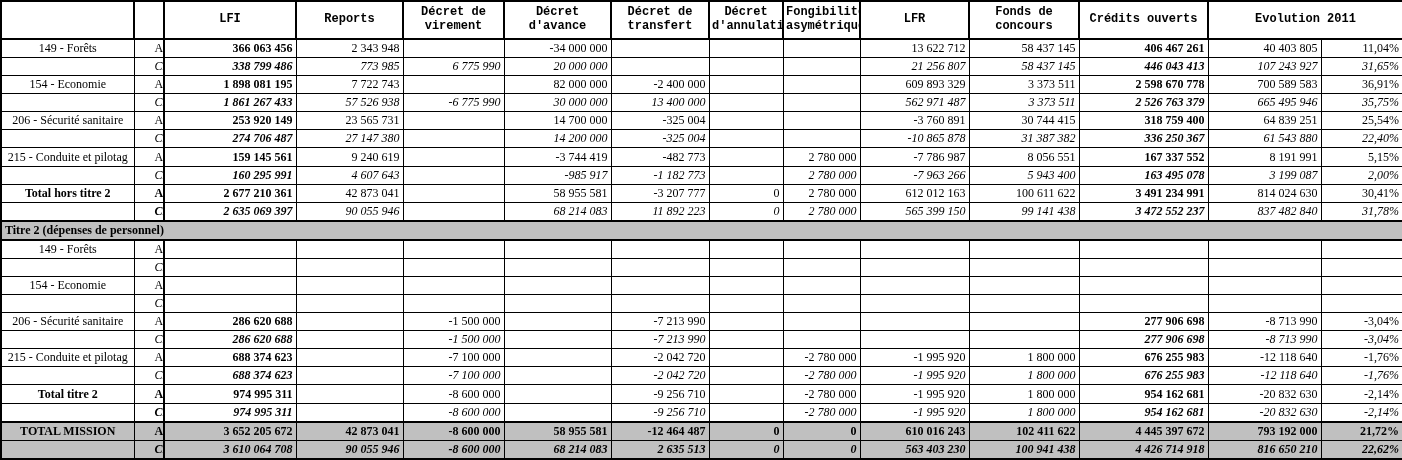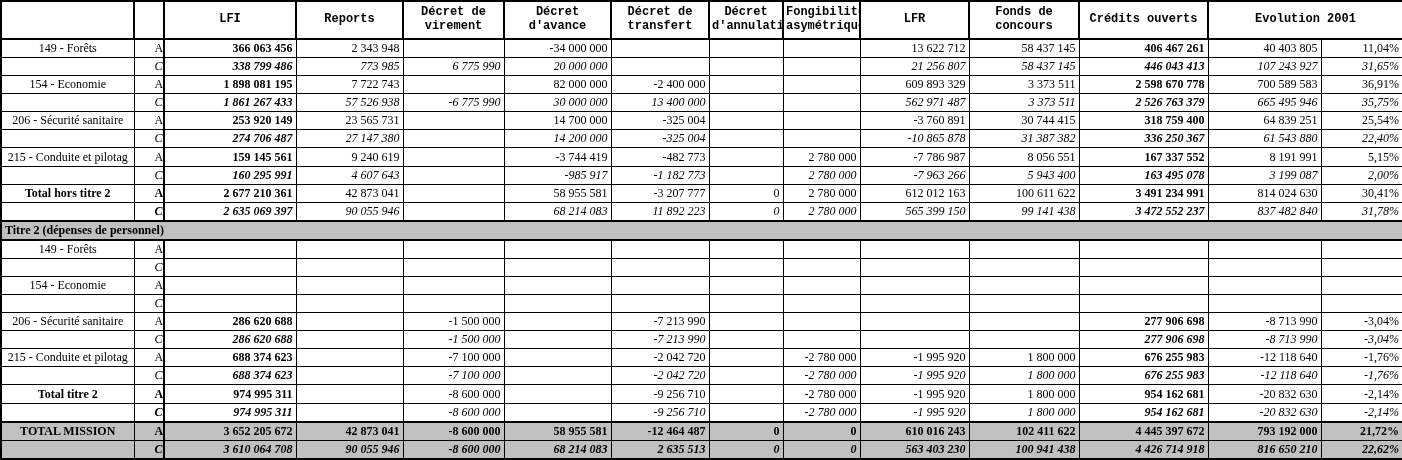--- a/index.html
+++ b/index.html
@@ -78,21 +78,21 @@
       <th>LFI</th>
       <th>Reports</th>
       <th>Décret de virement</th>
       <th>Décret d'avance</th>
       <th>Décret de transfert</th>
       <th>Décret d'annulation</th>
       <th>Fongibilité asymétrique</th>
       <th>LFR</th>
       <th>Fonds de concours</th>
       <th>Crédits ouverts</th>
-      <th colspan="2">Evolution 2001</th>
+      <th colspan="2">Evolution 2011</th>
     </tr>
   </thead>
   <tbody>
       <tr class="kind-data unit-AE">
         <td class="label">149 - Forêts</td>
         <td class="unit">AE</td>
         <td class="value emph">366 063 456</td>
         <td class="value">2 343 948</td>
         <td class="value"></td>
         <td class="value">-34 000 000</td>

